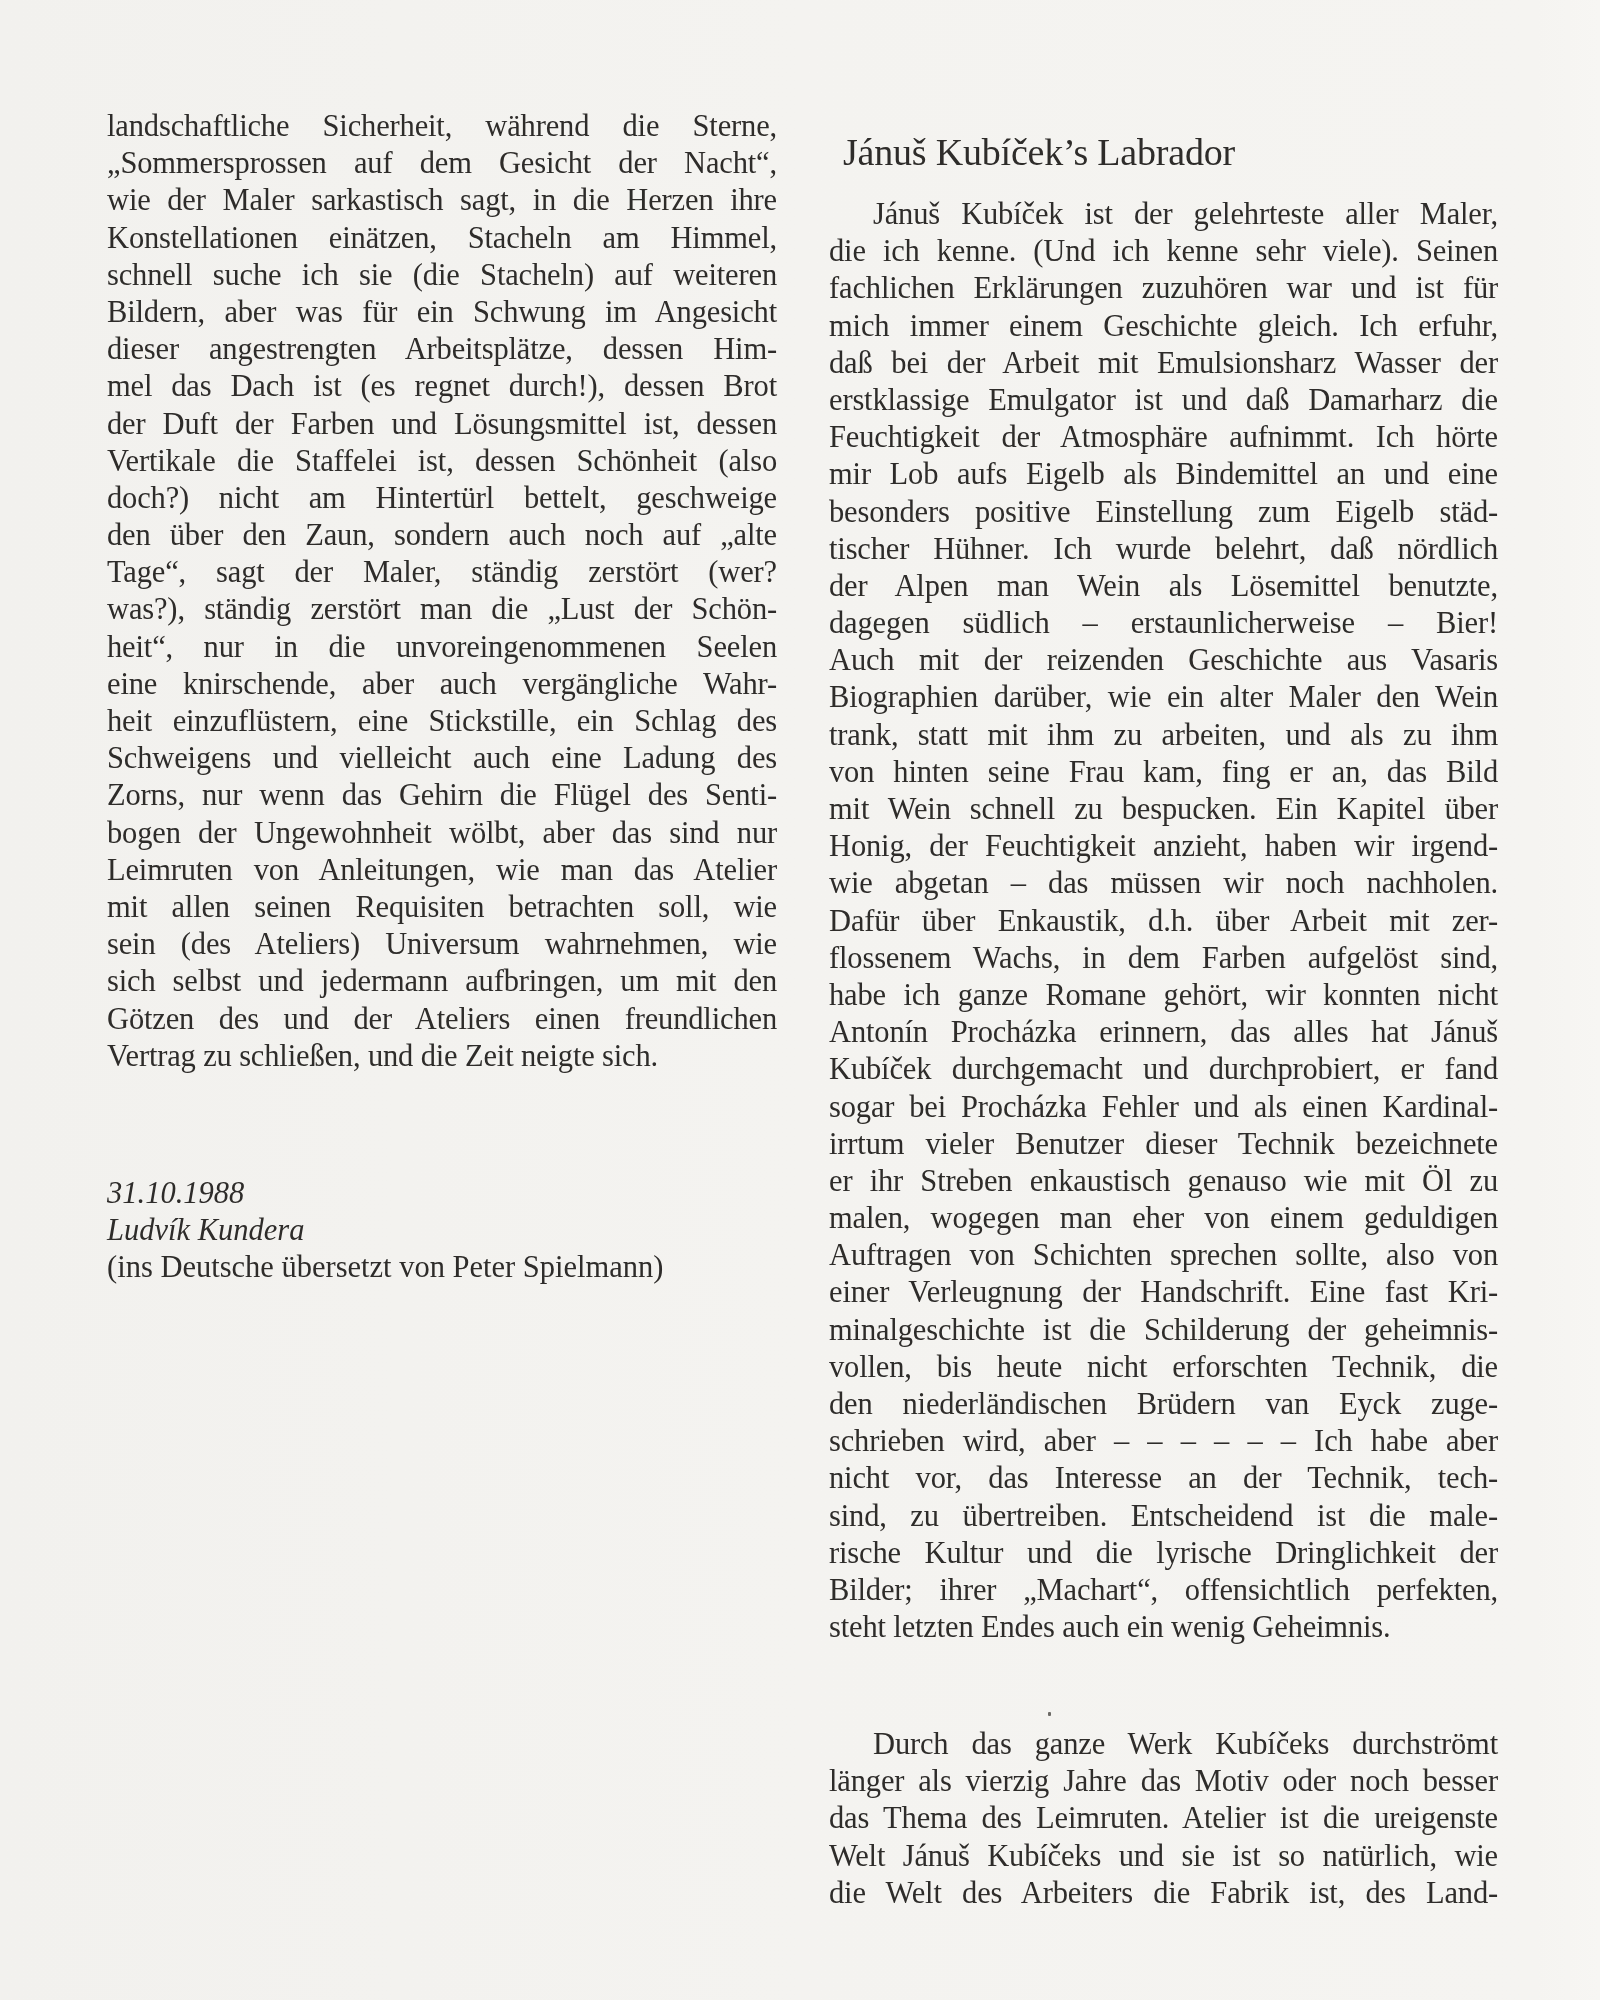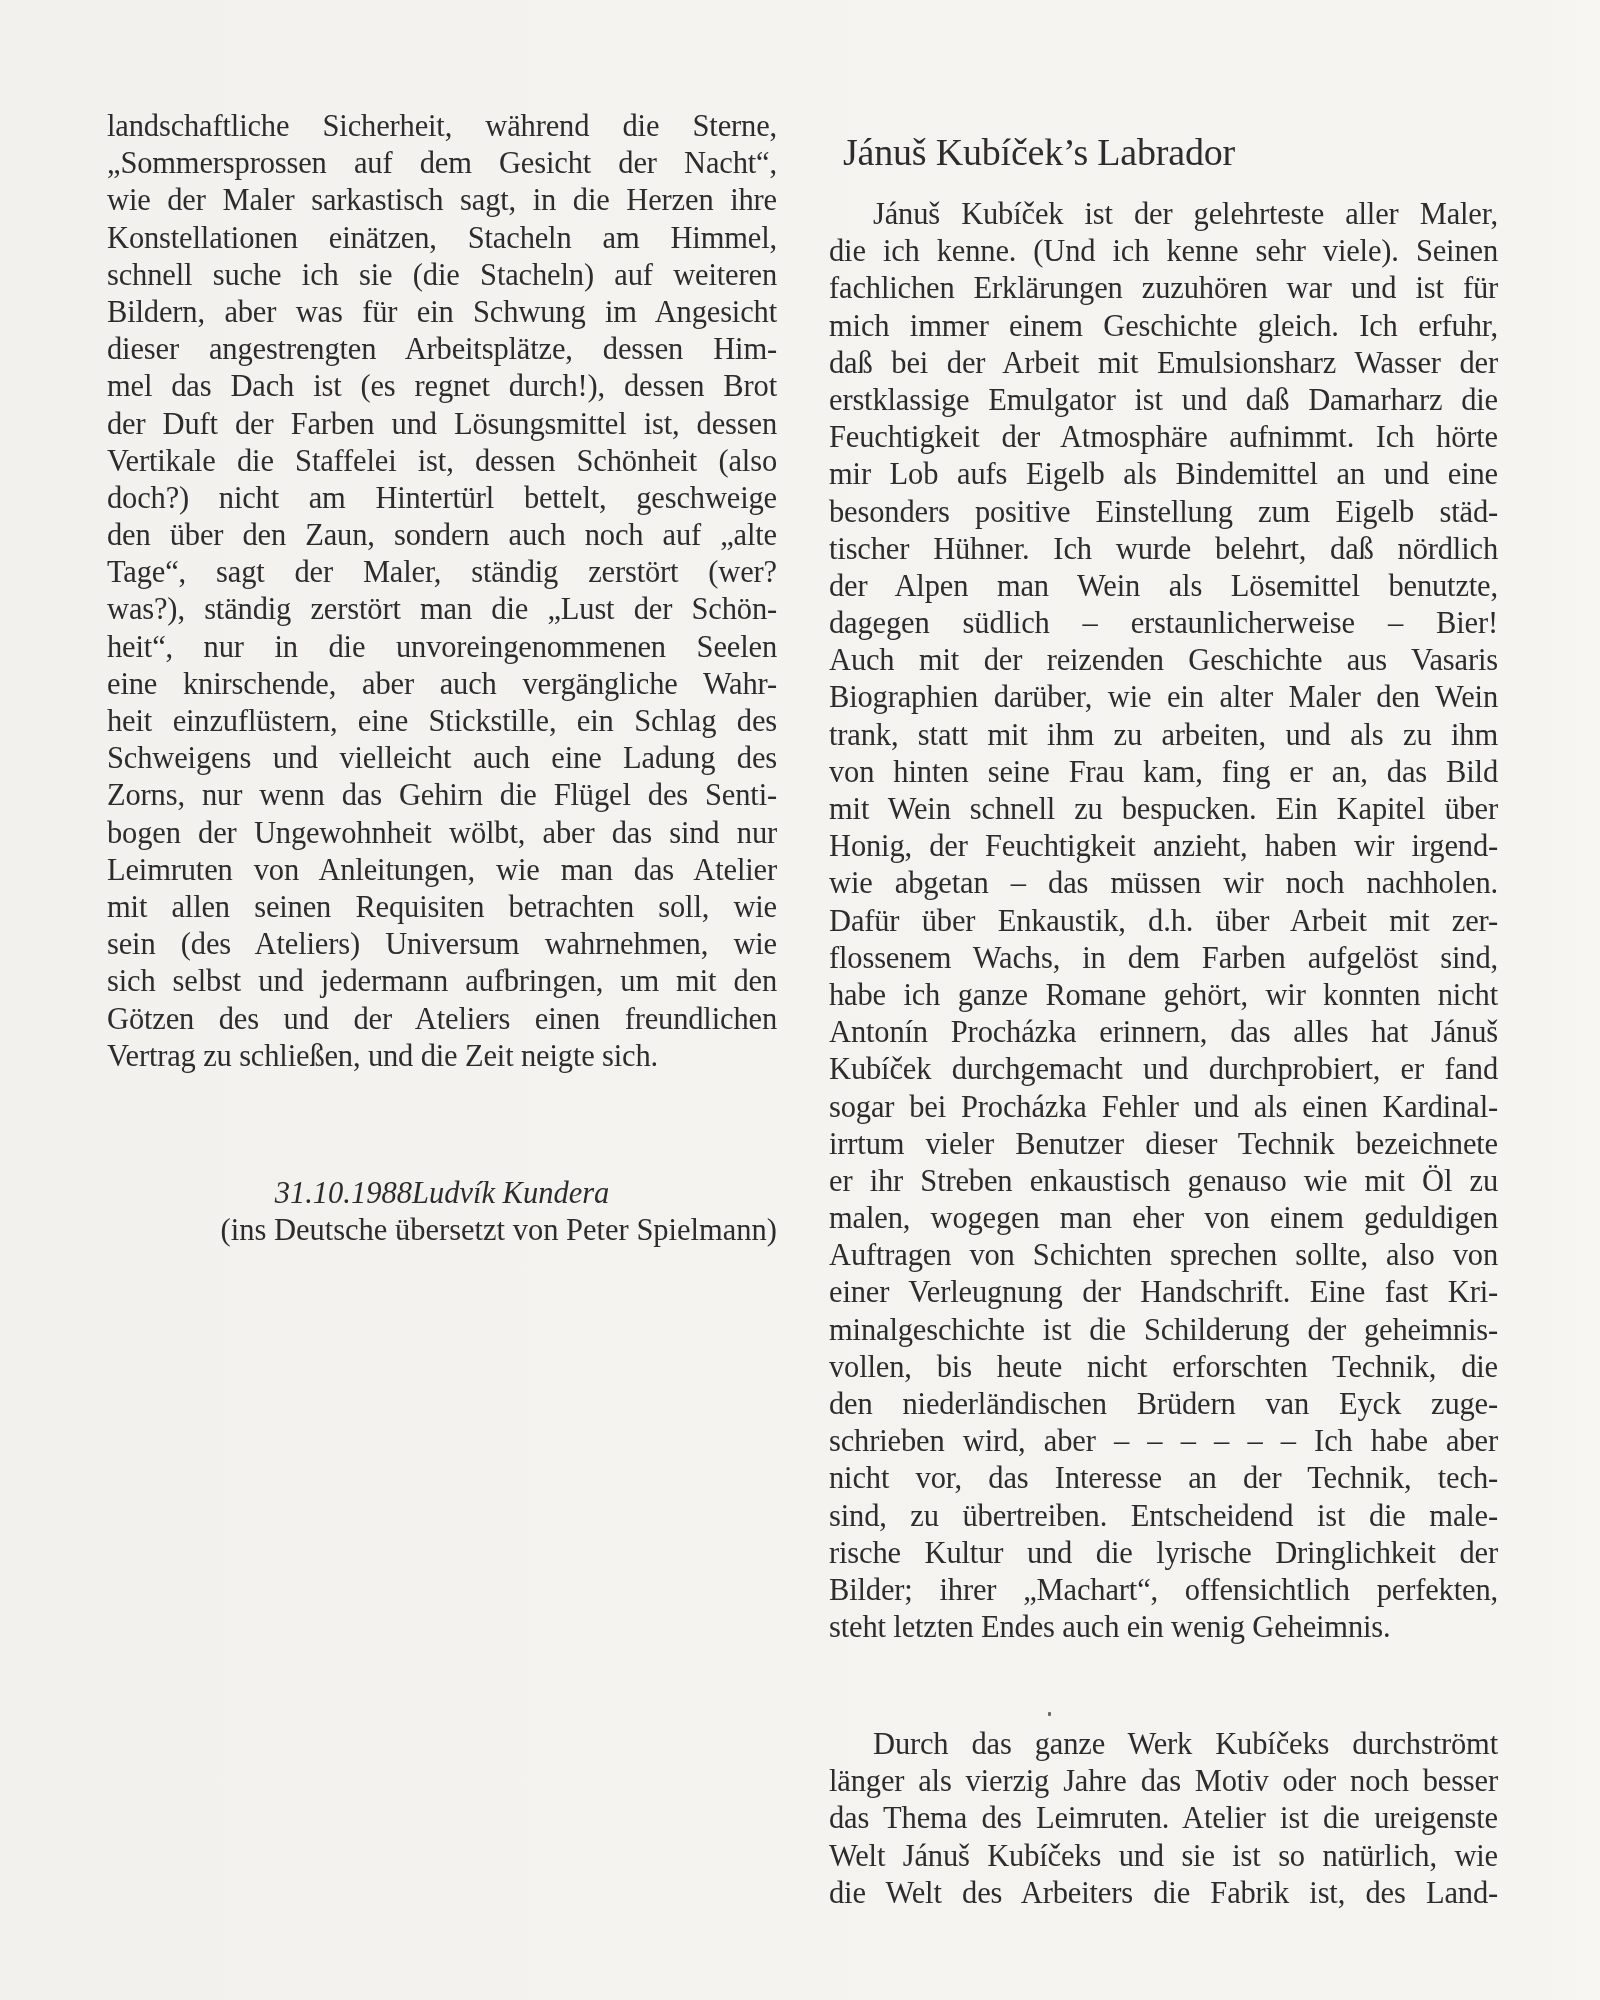--- a/index.html
+++ b/index.html
@@ -55,28 +55,29 @@
       width: 670px;
     }
     .signature {
       position: absolute;
       top: 1175px;
       left: 0;
       width: 670px;
     }
     .sig-row {
       display: flex;
-      justify-content: center;
+      justify-content: flex-end;
       font-size: 30.5px;
       line-height: 37.2px;
       font-style: italic;
+      flex-direction: column;
     }
     .sig-translator {
       display: block;
-      text-align: right;
+      text-align: left;
       font-size: 30.5px;
       line-height: 37.2px;
     }
     .title {
       position: absolute;
       top: 114px;
       left: 0;
       font-size: 38px;
       line-height: 48px;
       white-space: nowrap;

